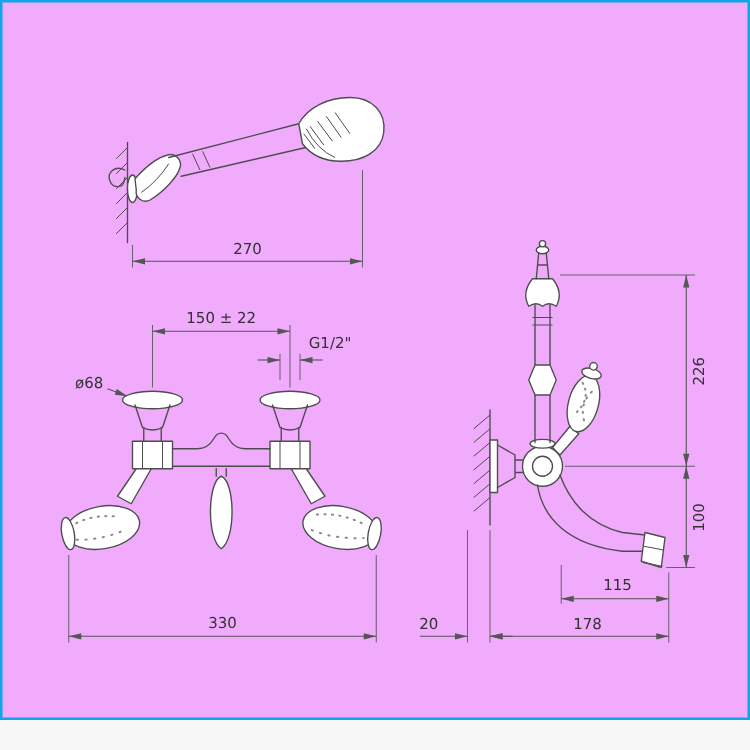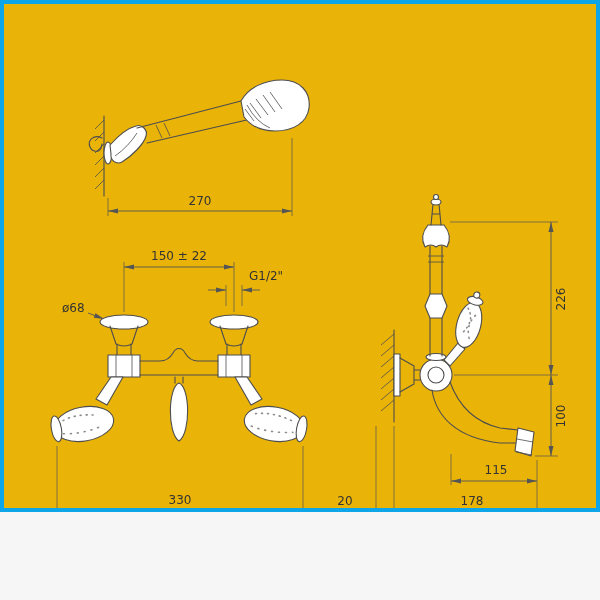--- a/index.html
+++ b/index.html
@@ -1,18 +1,18 @@
 <!DOCTYPE html>
 <html><head>
 <meta charset="utf-8">
 <style>
   html,body { margin:0; padding:0; background:#f6f6f6; }
   .page {
-    width:600px; height:512px; background:#eab308;
-    border:4px solid #0ea5e9; box-sizing:border-box;
+    width:600px; height:576px; background:#f0abfc;
+    border:2px solid #0ea5e9; box-sizing:border-box;
     font-family:"DejaVu Sans", sans-serif;
     position:relative; overflow:hidden;
   }
   svg text {
     font-family:"DejaVu Sans", sans-serif;
     font-size:12px; fill:#333333;
   }
   .p  { fill:none; stroke:#4d4d4d; stroke-width:1.1; stroke-linejoin:round; stroke-linecap:round; }
   .pw { fill:#ffffff; stroke:#4d4d4d; stroke-width:1.1; stroke-linejoin:round; }
   .d  { fill:none; stroke:#555555; stroke-width:0.9; }

